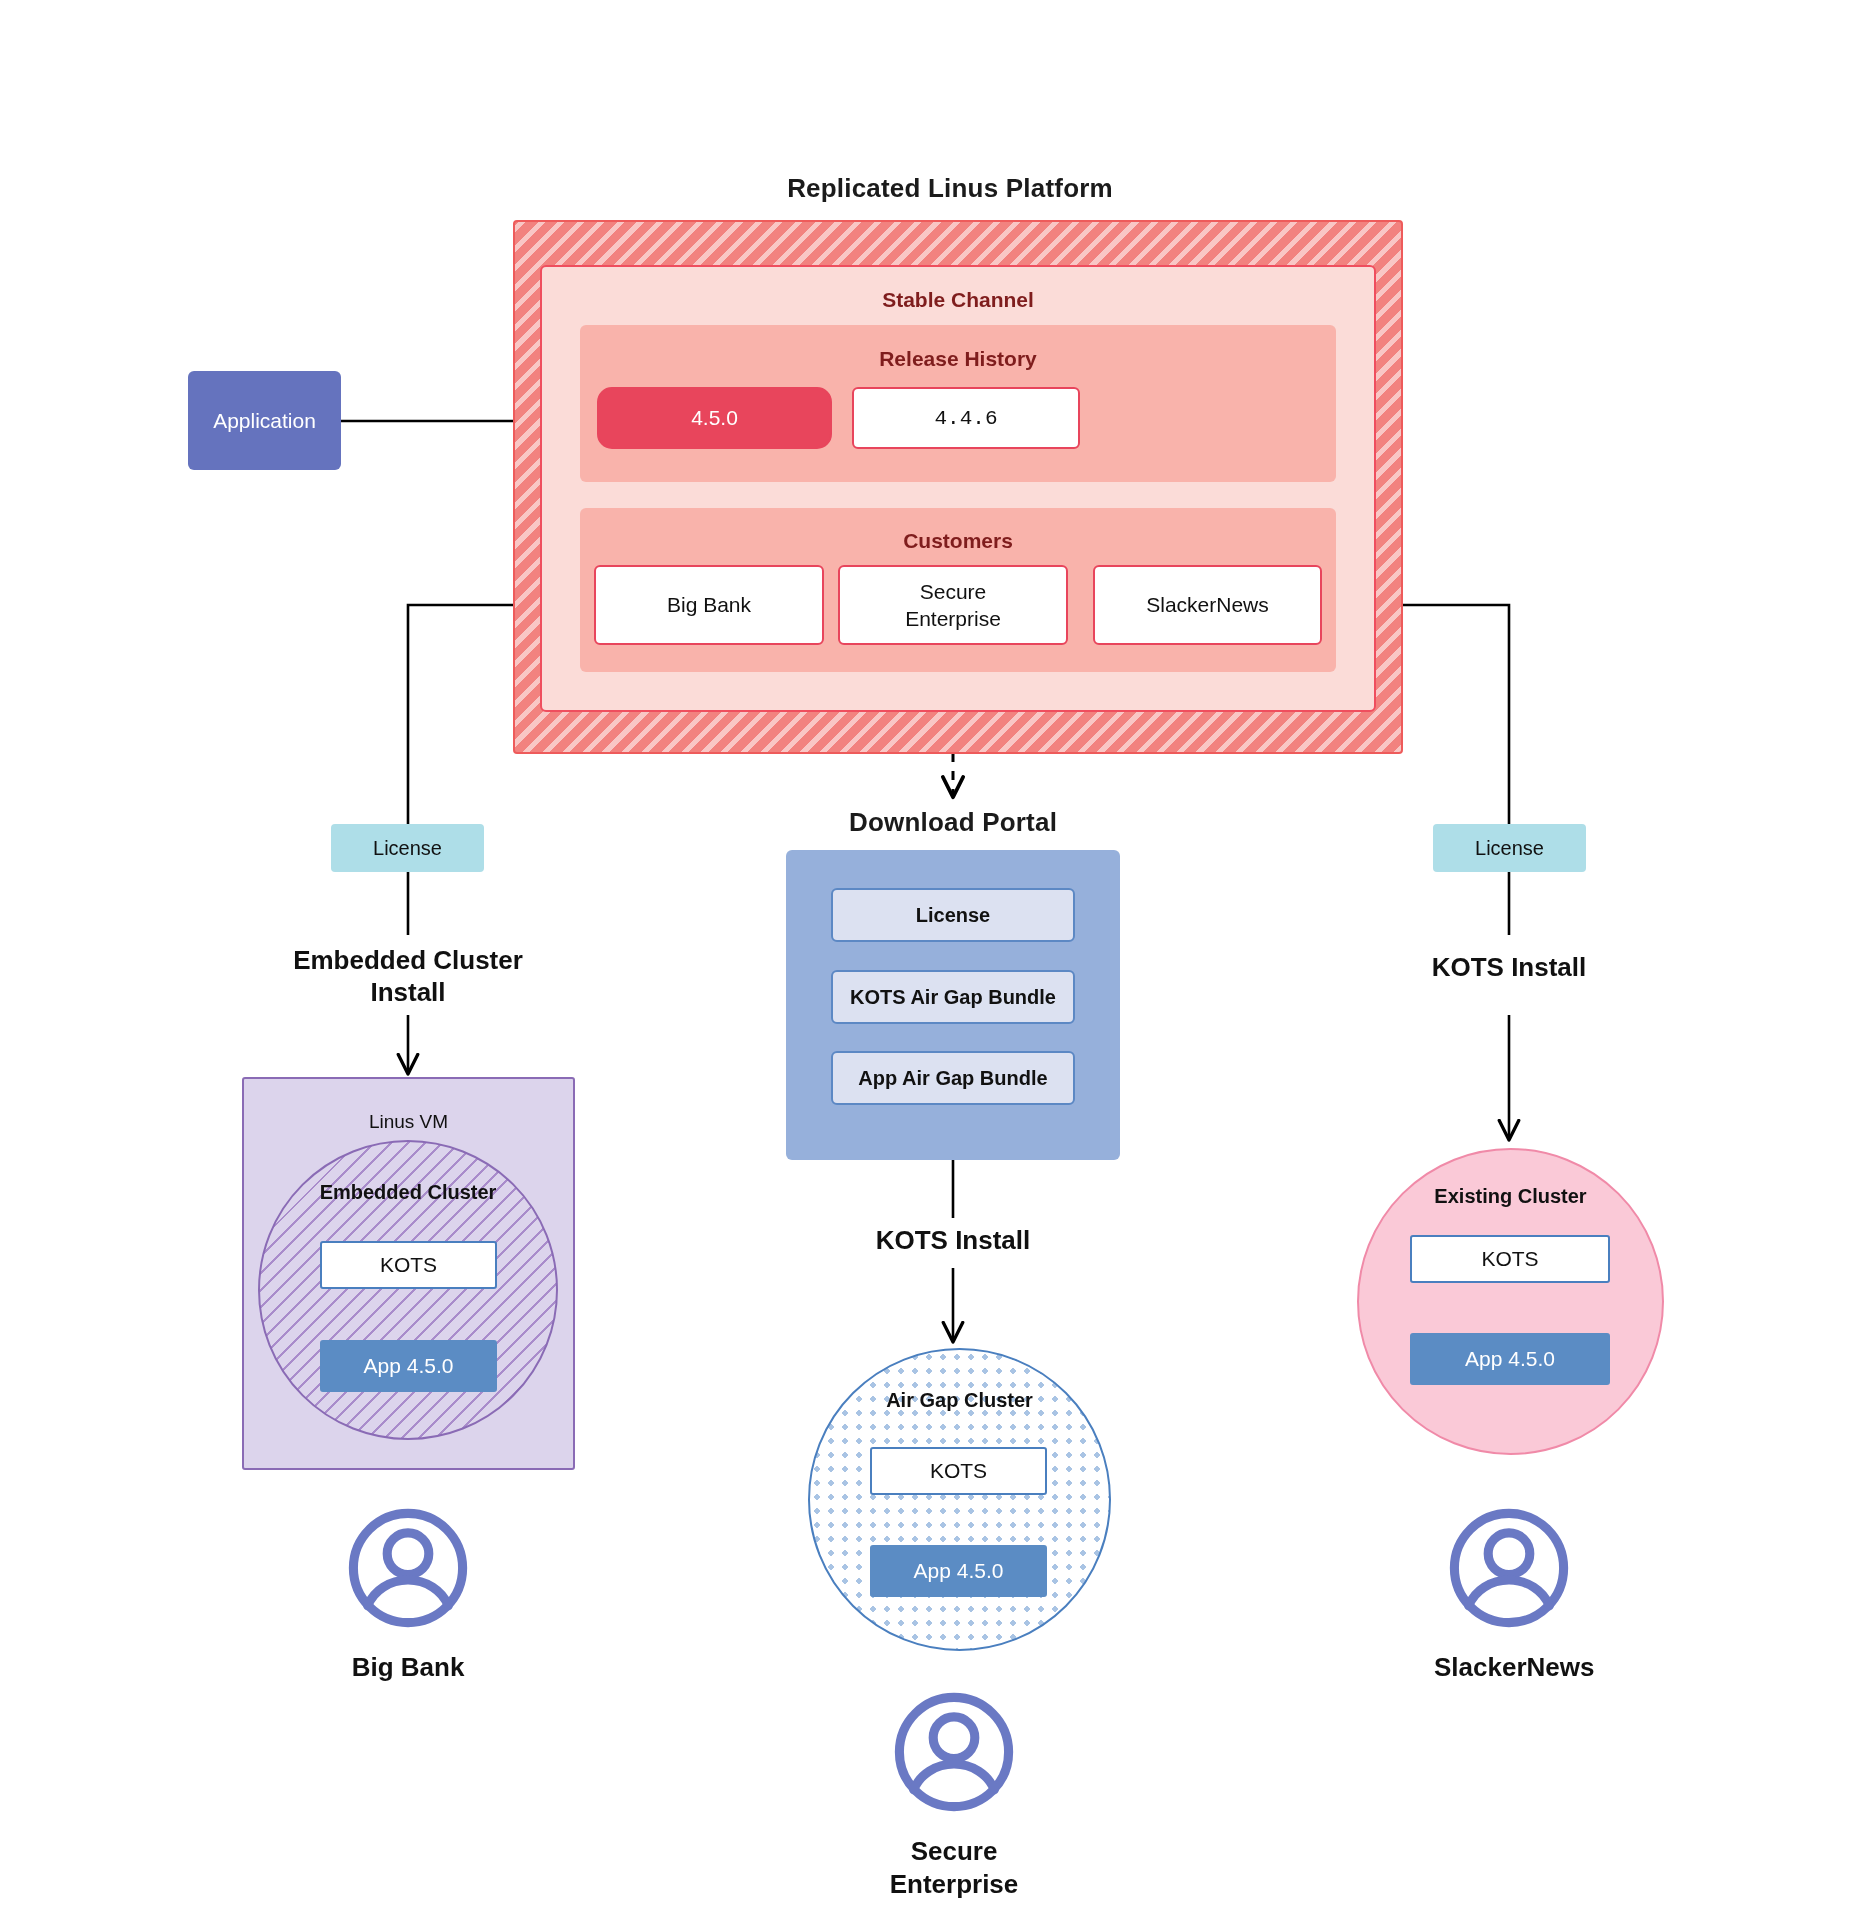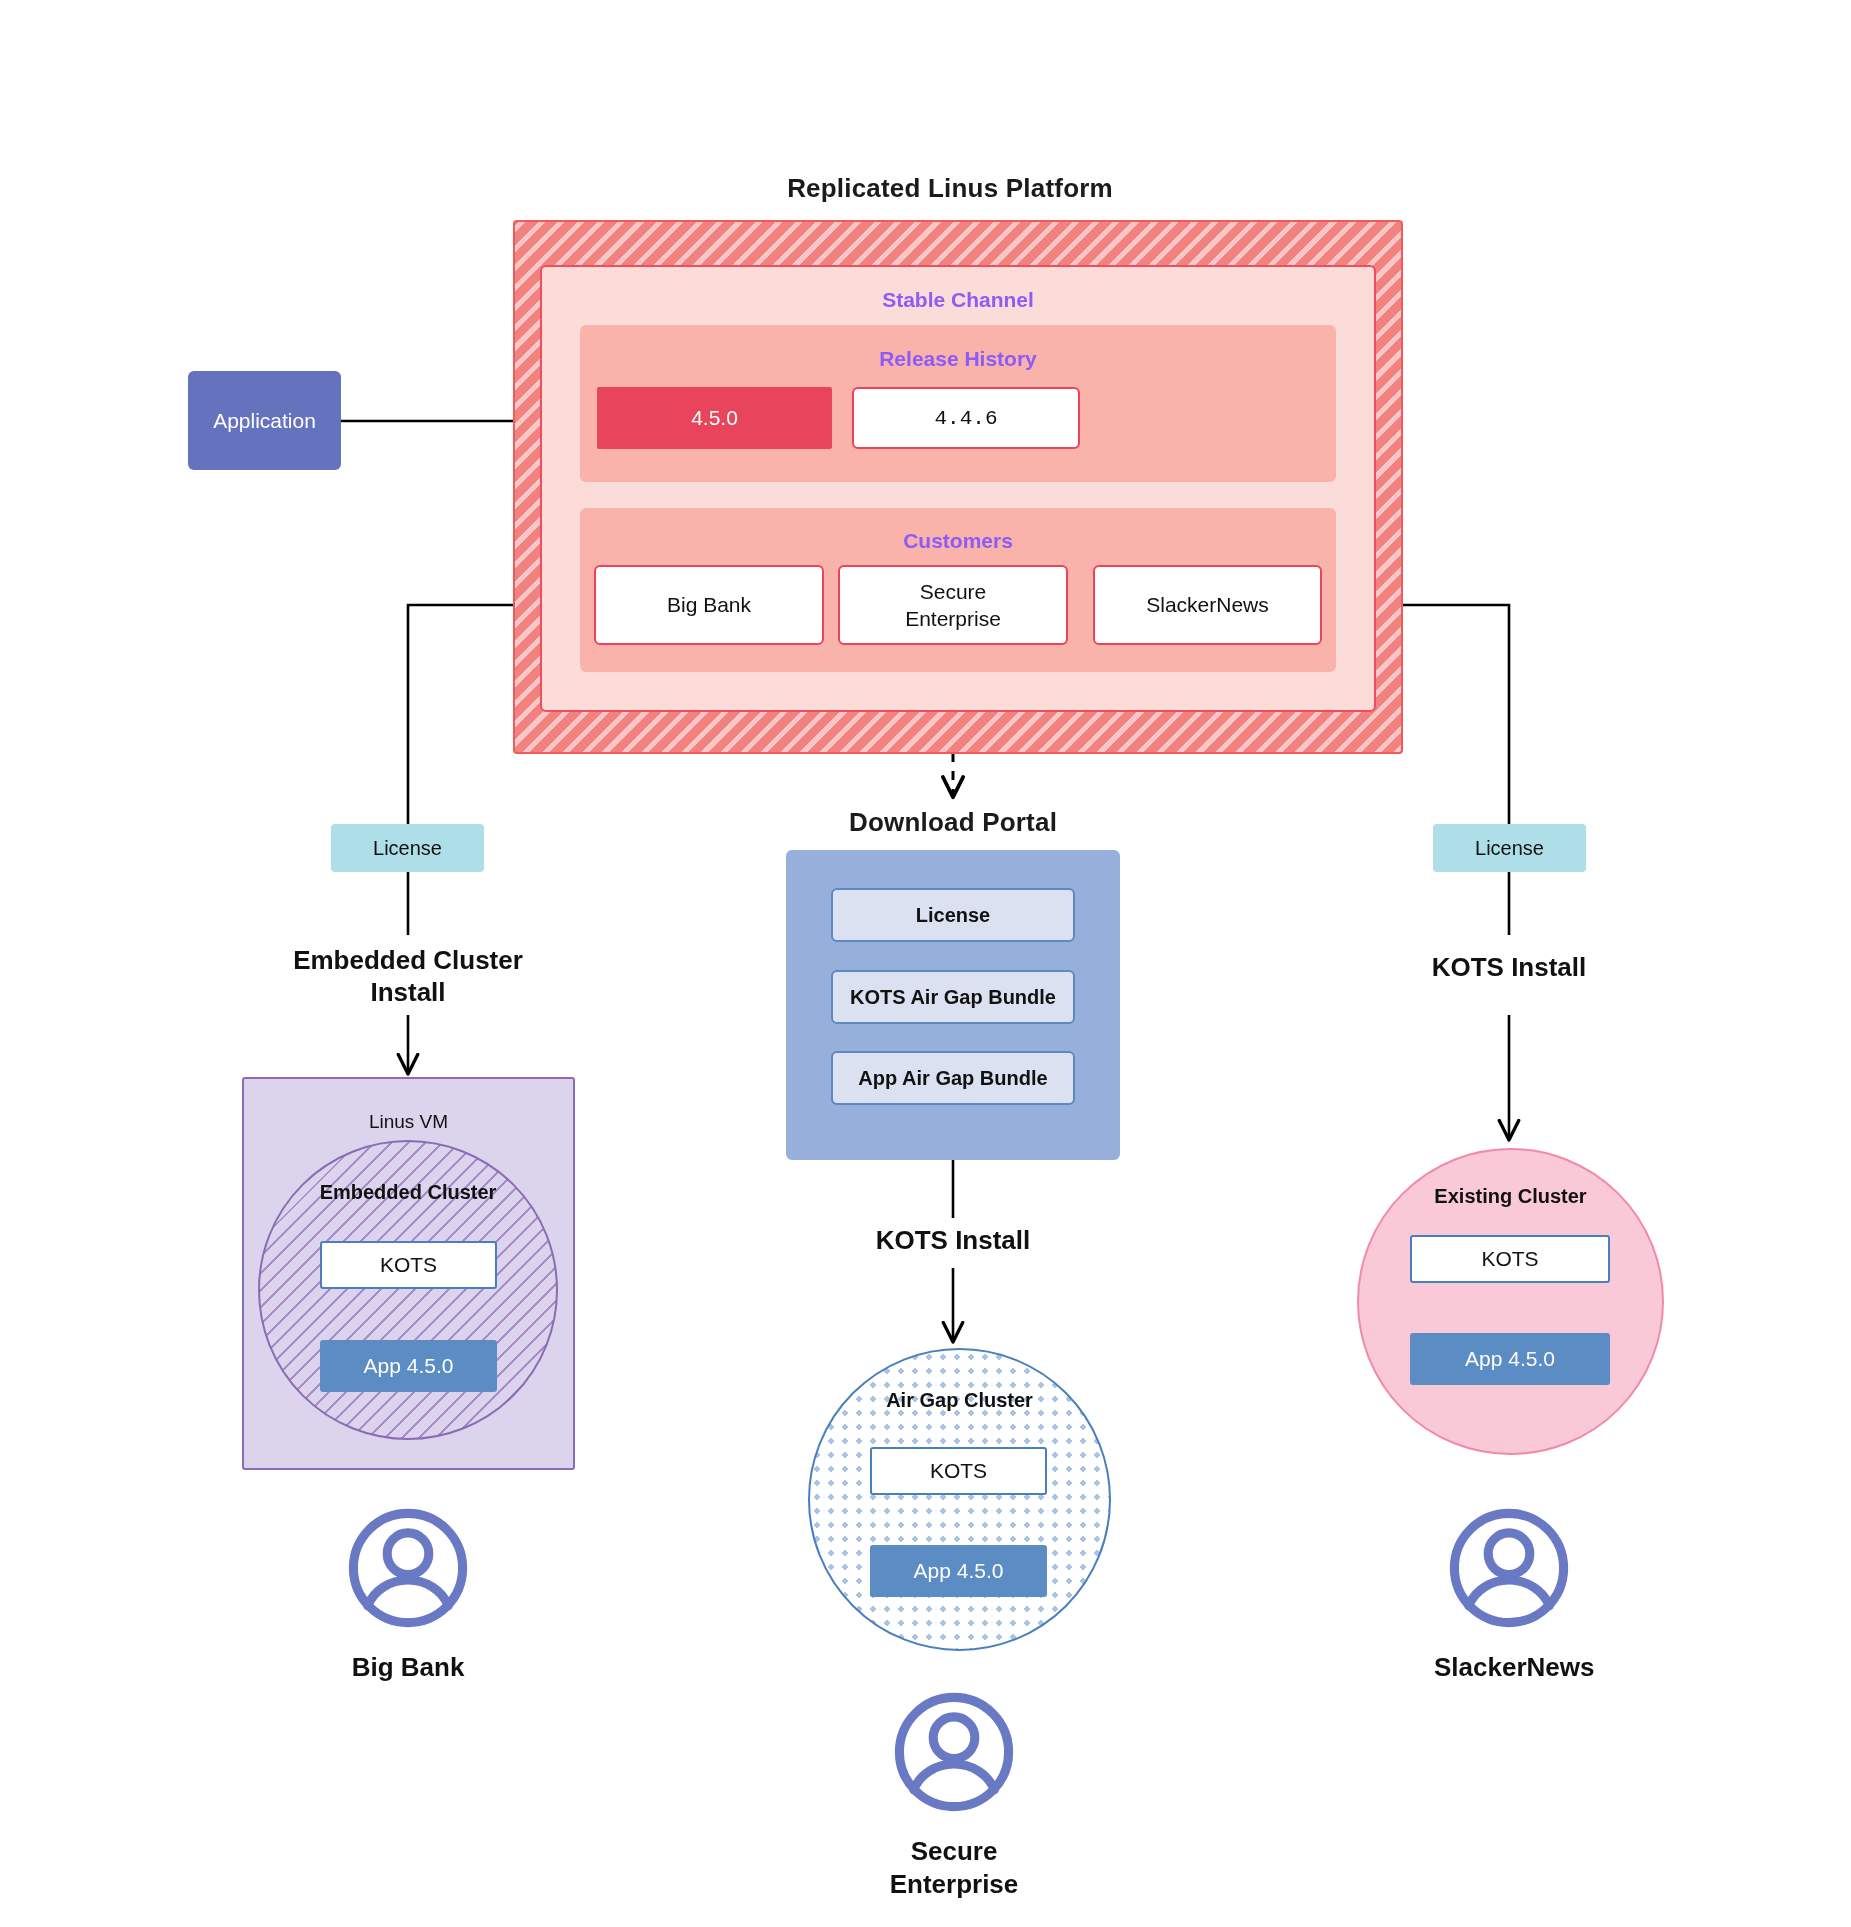--- a/index.html
+++ b/index.html
@@ -29,21 +29,21 @@
   
   .title-lg {
     font-size: 26px;
     font-weight: 700;
     color: #1b1b1b;
     letter-spacing: .2px;
   }
   .title-md {
     font-size: 21px;
     font-weight: 600;
-    color: #8b5cf6;
+    color: #7f1d1d;
   }
   .label-flow {
     font-size: 26px;
     font-weight: 700;
     color: #111;
     line-height: 1.25;
   }
 
   
   .hatch-outer {
@@ -63,21 +63,21 @@
     border: 2px solid #EF4E5E;
     border-radius: 6px;
   }
   .subpanel {
     background: #F9B3AB;
     border-radius: 6px;
   }
   .release-current {
     background: #E8455C;
     border: 2px solid #E8455C;
-    border-radius: 2px;
+    border-radius: 15px;
     color: #ffffff;
     font-size: 21px;
   }
   .release-old {
     background: #ffffff;
     border: 2px solid #E8455C;
     border-radius: 6px;
     color: #111111;
     font-size: 21px;
   }

